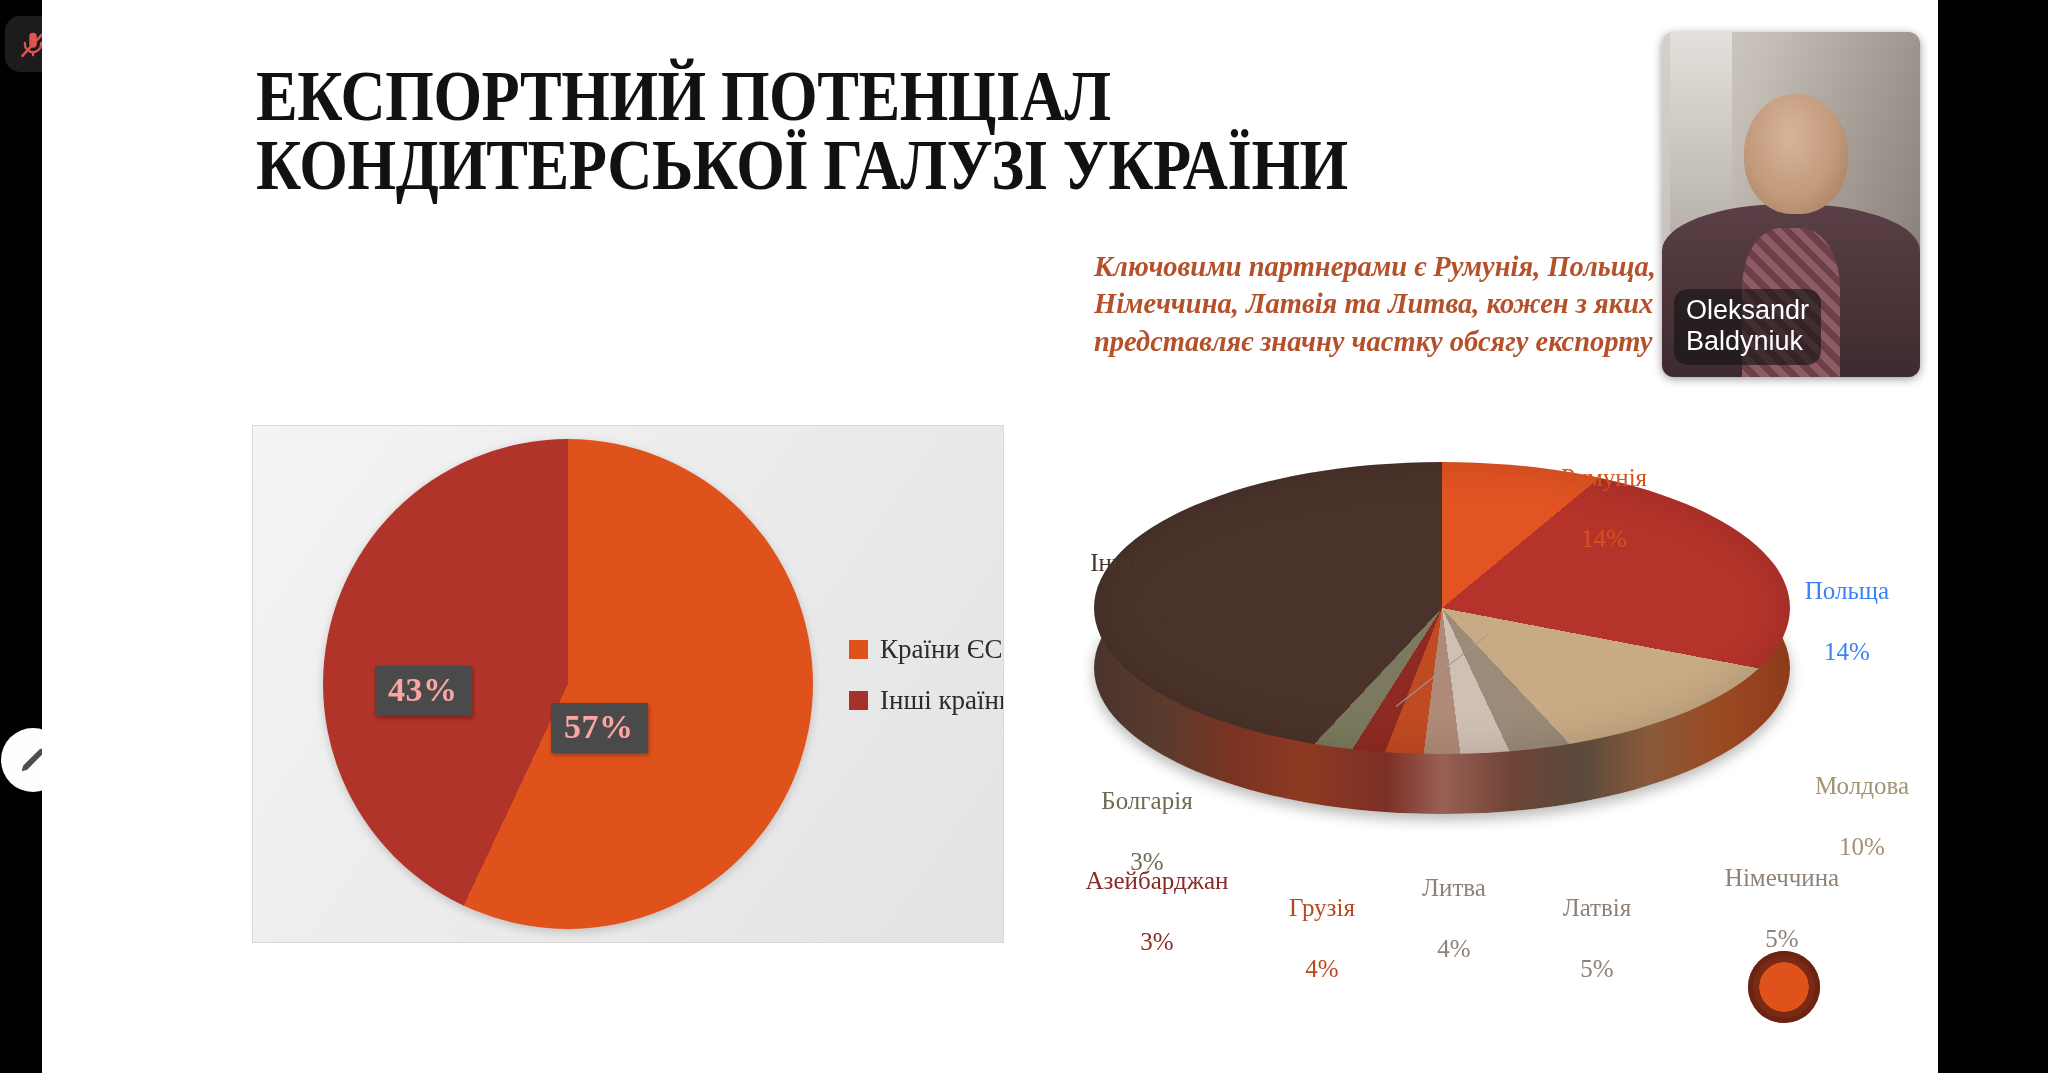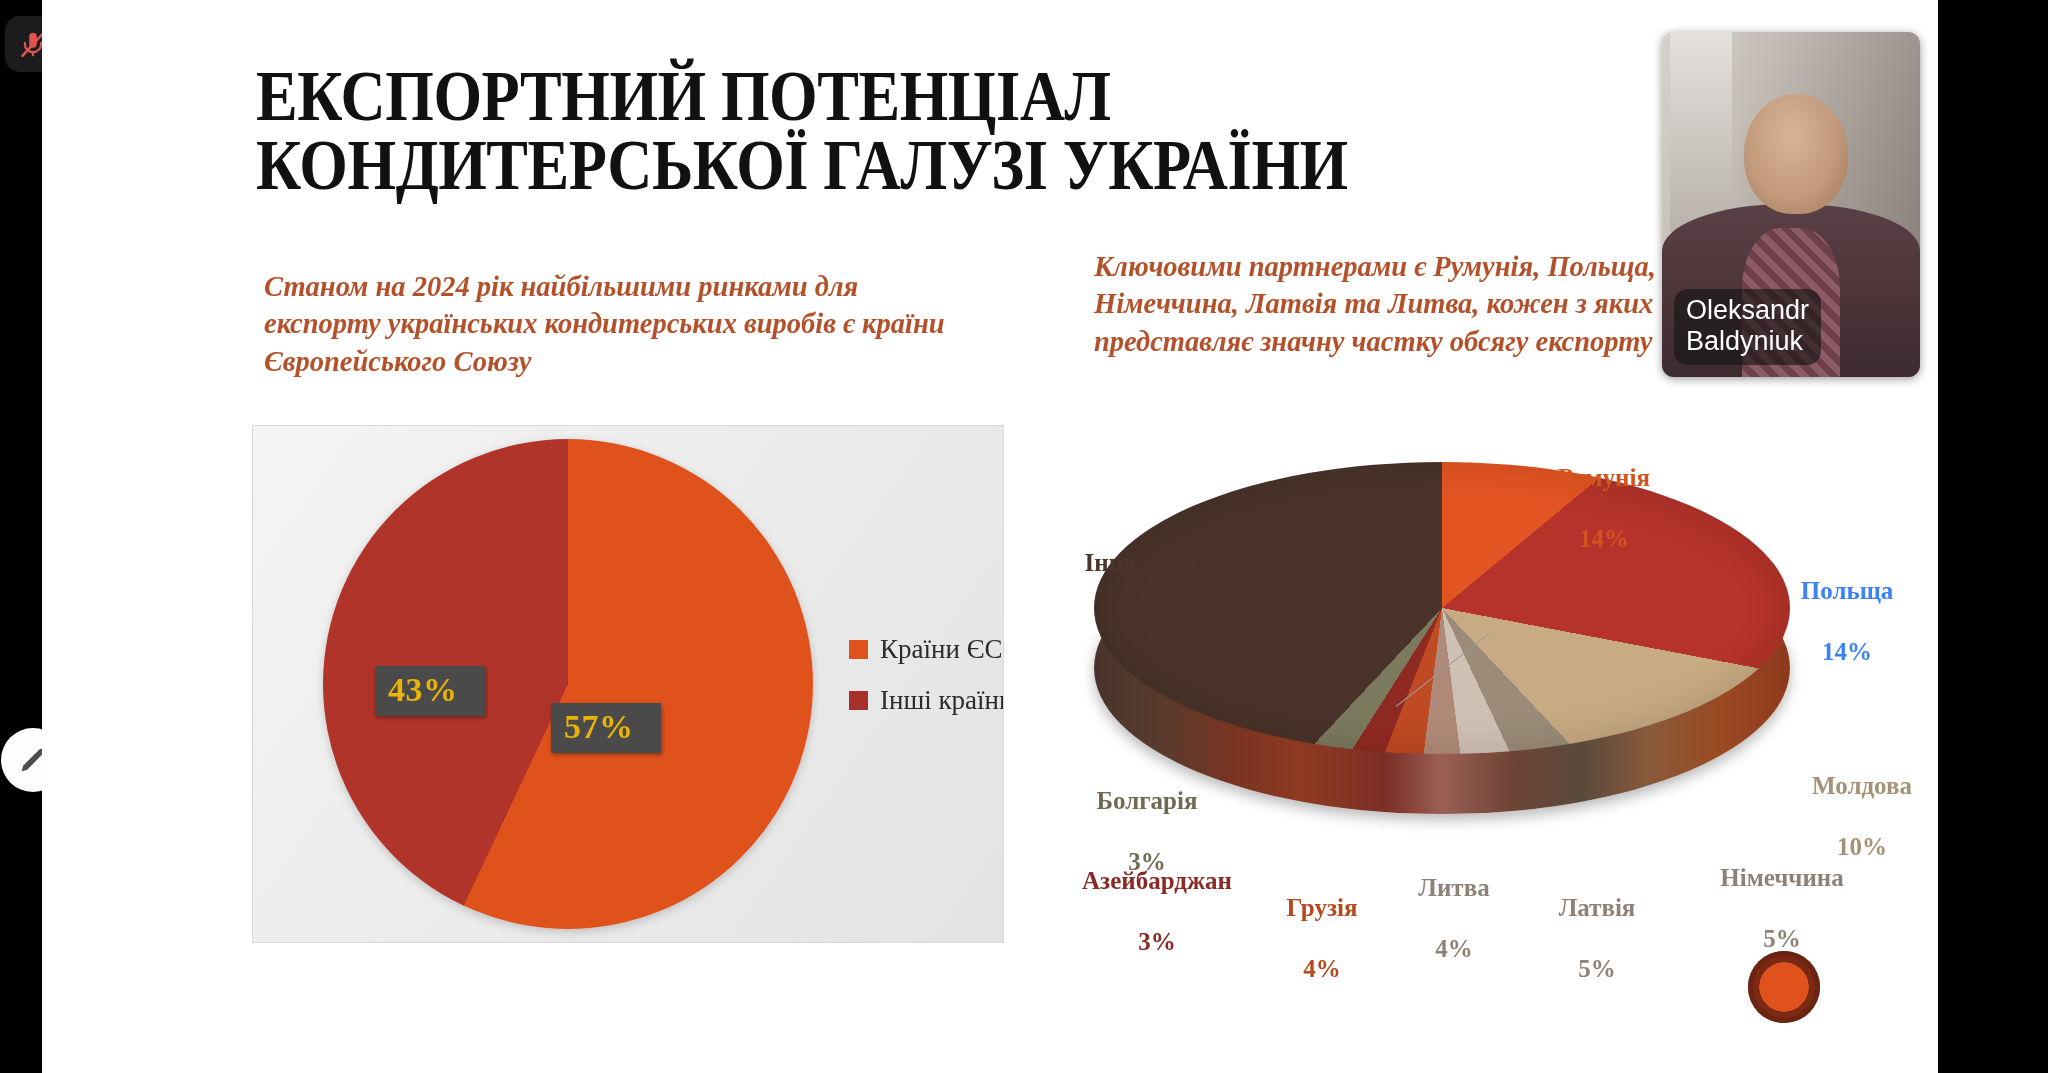--- a/index.html
+++ b/index.html
@@ -69,24 +69,24 @@
     border-radius: 50%;
     background:
       conic-gradient(from 0deg,
         #e0521c 0deg 205.2deg,
         #b1342a 205.2deg 360deg);
     box-shadow: 0 3px 10px rgba(0,0,0,.18);
   }
   .pct {
     position: absolute;
     background: #4a4a4a;
-    color: #eab308;
+    color: #fca5a5;
     font-family: "Liberation Serif","DejaVu Serif",serif;
     font-weight: 700; font-size: 34px;
-    padding: 5px 27px 7px 13px;
+    padding: 5px 14px 7px 13px;
     letter-spacing: .5px;
     box-shadow: 1px 2px 4px rgba(0,0,0,.35);
   }
   .pct-43 { left: 122px; top: 240px; }
   .pct-57 { left: 298px; top: 277px; }
 
   .legend { position: absolute; left: 596px; top: 208px; }
   .legend-row { display: flex; align-items: center; margin-bottom: 20px; }
   .legend-sw { width: 19px; height: 19px; margin-right: 12px; flex: 0 0 auto; }
   .legend-sw.eu    { background: #e0521c; }
@@ -125,21 +125,21 @@
     box-shadow: inset 0 0 40px rgba(0,0,0,.15);
   }
   .lead-line {
     position: absolute; background: #9a9a9a; height: 1px;
     transform-origin: left center;
   }
 
   .p3label {
     position: absolute;
     font-family: "Liberation Serif","DejaVu Serif",serif;
-    font-weight: 700; font-size: 25px; line-height: 1.22;
+    font-weight: 400; font-size: 25px; line-height: 1.22;
     text-align: center; white-space: pre-line;
   }
 
   
   .cam {
     position: absolute; right: 18px; top: 32px; width: 258px; height: 345px;
     border-radius: 12px; overflow: hidden;
     background: linear-gradient(160deg,#cfcac4 0%,#b9b2ab 35%,#8d857e 70%,#6e6761 100%);
     box-shadow: 0 2px 10px rgba(0,0,0,.4);
   }
@@ -193,21 +193,20 @@
       <svg width="34" height="34" viewBox="0 0 24 24" aria-hidden="true">
         <path d="M4 20l1-4L16.5 4.5a2 2 0 0 1 2.8 2.8L7.9 18.9 4 20z" fill="#4d4d4d"></path>
       </svg>
     </div>
   </div>
 
   <div class="slide">
 
     <div class="title">ЕКСПОРТНИЙ ПОТЕНЦІАЛ КОНДИТЕРСЬКОЇ ГАЛУЗІ УКРАЇНИ</div>
 
-    <div class="lead lead-left">Станом на 2024 рік найбільшими ринками для експорту українських кондитерських виробів є країни Європейського Союзу</div>
     <div class="lead lead-right">Ключовими партнерами є Румунія, Польща, Молдова, Німеччина, Латвія та Литва, кожен з яких представляє значну частку обсягу експорту</div>
 
     <div class="pie-panel">
       <div class="pie2d"></div>
 
       <div class="pct pct-43">43%</div>
       <div class="pct pct-57">57%</div>
 
       <div class="legend">
         <div class="legend-row">

